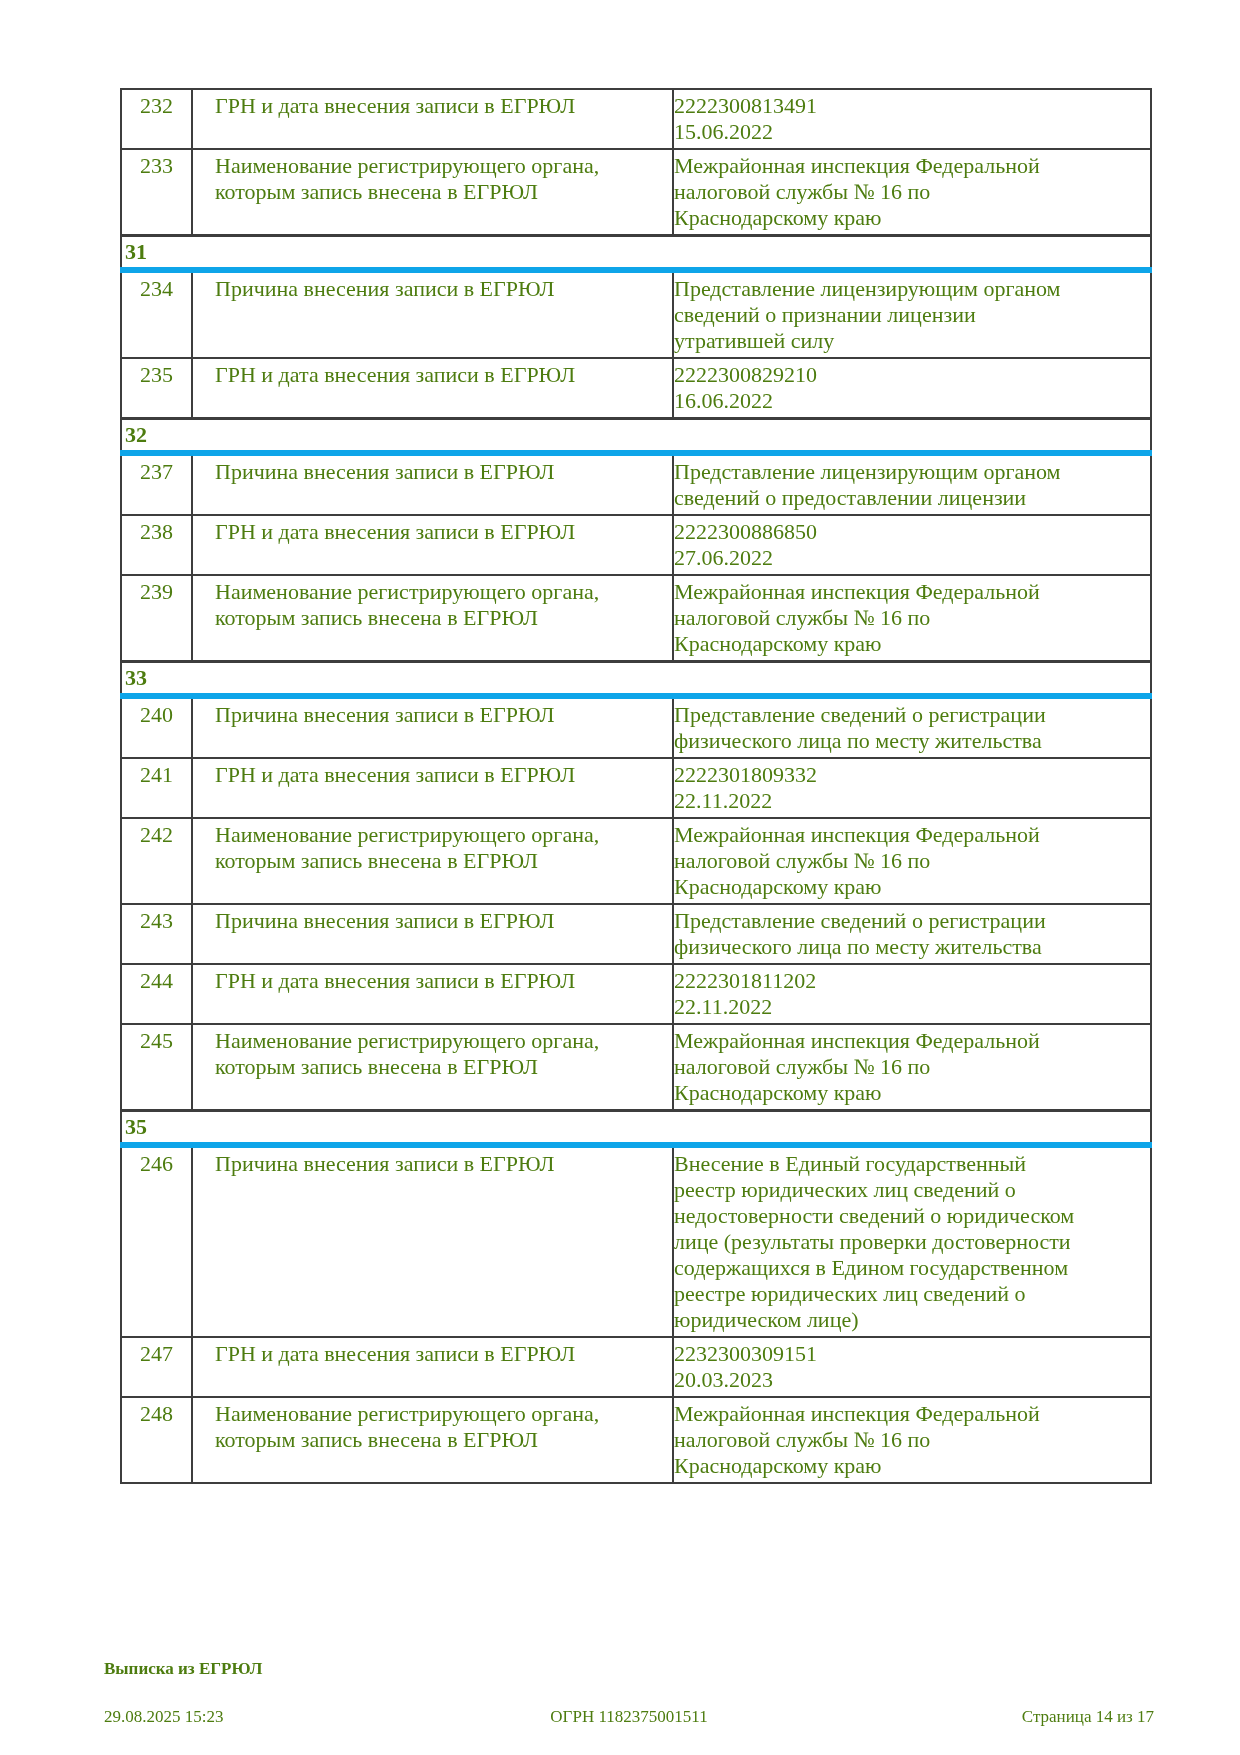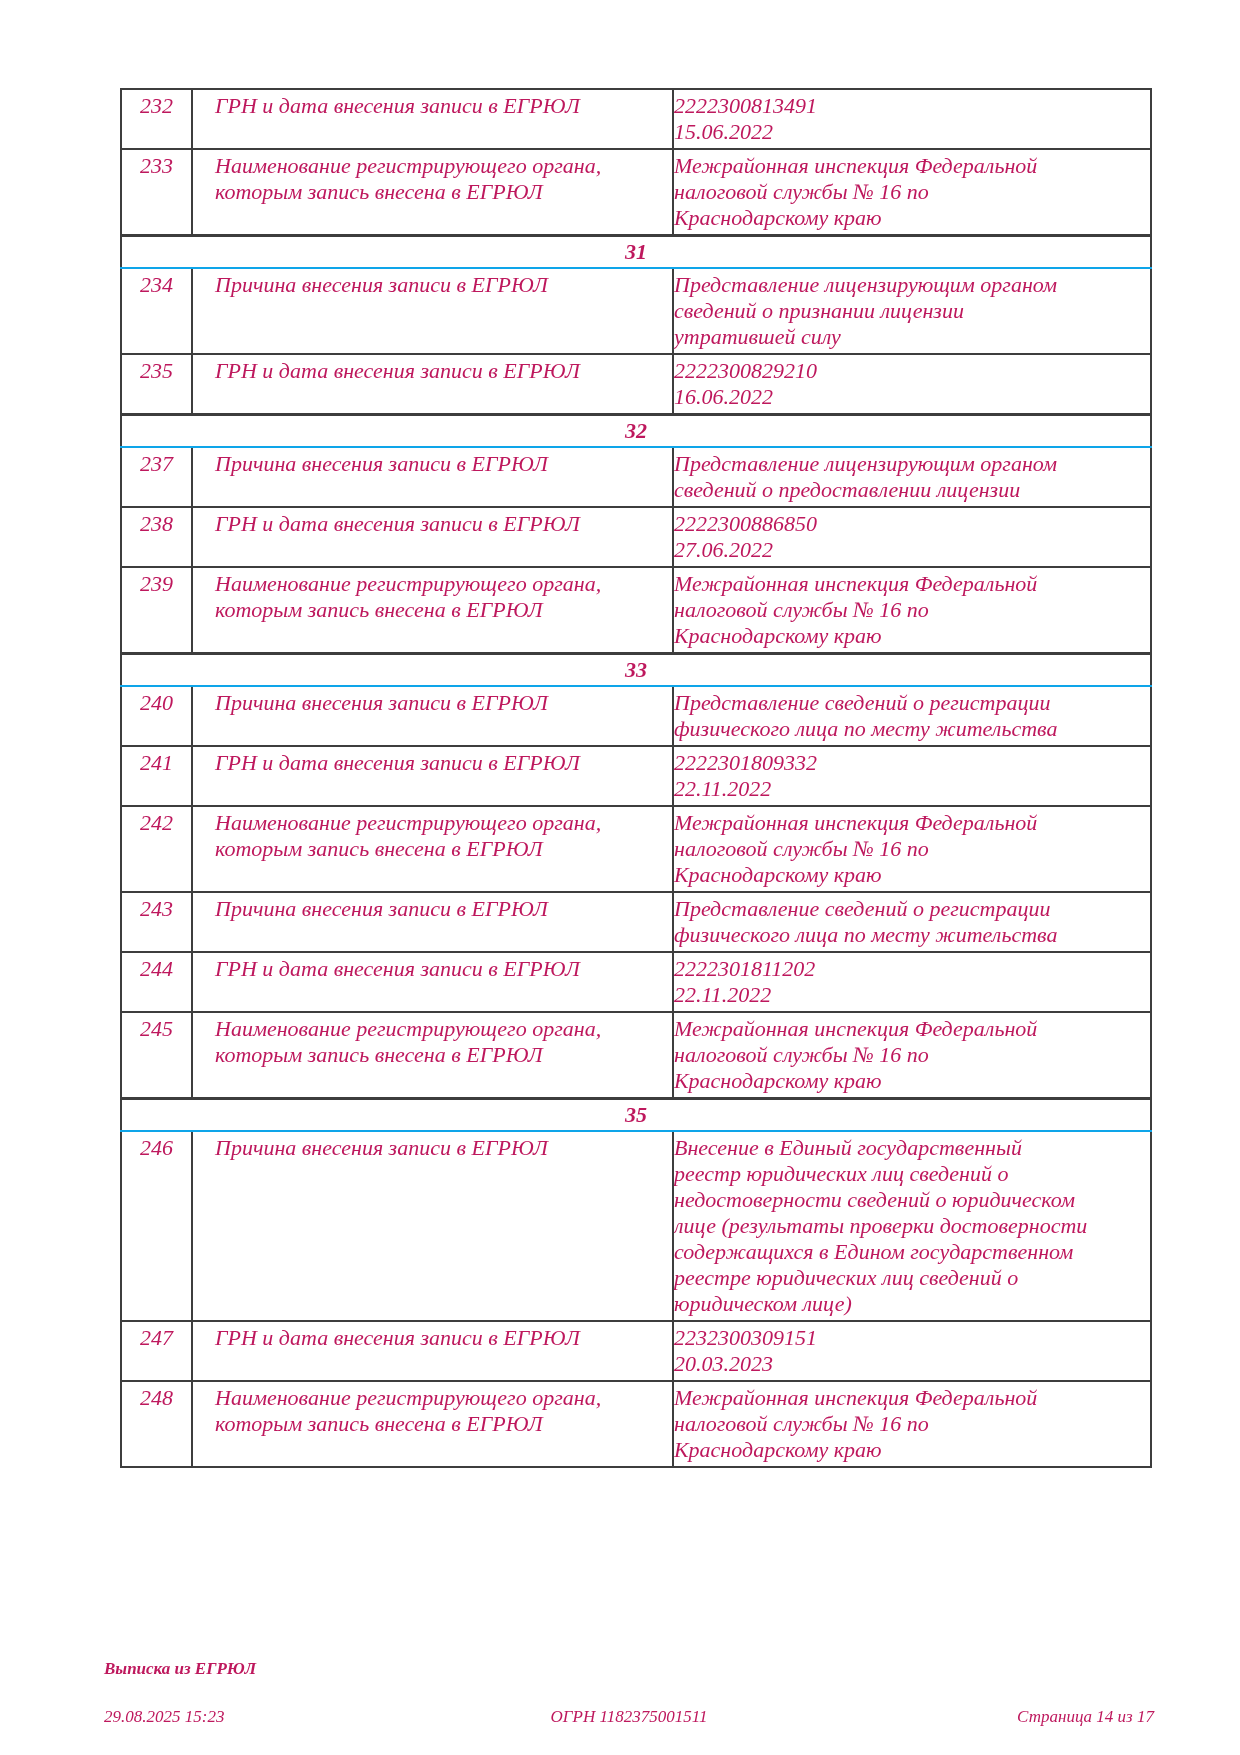--- a/index.html
+++ b/index.html
@@ -6,23 +6,22 @@
     margin: 0;
     padding: 0;
     background: #ffffff;
   }
   .page {
     position: relative;
     width: 1240px;
     height: 1755px;
     background: #ffffff;
     font-family: "Liberation Serif", "DejaVu Serif", serif;
-    color: #be185d;
+    color: #4d7c0f;
     overflow: hidden;
-    font-style: italic;
   }
   .records-table-wrap {
     position: absolute;
     left: 120px;
     top: 88px;
     width: 1030px;
   }
   table.records {
     width: 100%;
     border-collapse: collapse;
@@ -42,25 +41,24 @@
   td.label-cell {
     padding: 3px 22px;
     white-space: pre-line;
   }
   td.value-cell {
     padding: 3px 0;
     white-space: pre-line;
     margin-left: 48px;
   }
   tr.section-row td {
-    text-align: center;
     font-weight: bold;
-    padding: 2px 12px;
+    padding: 2px 3px;
     border-top: 3px solid #3d3d3d;
-    border-bottom: 2px solid #0ea5e9;
+    border-bottom: 6px solid #0ea5e9;
   }
   .footer {
     position: absolute;
     left: 104px;
     width: 1050px;
     top: 1659px;
     font-size: 17px;
     line-height: 20px;
   }
   .footer-title {

